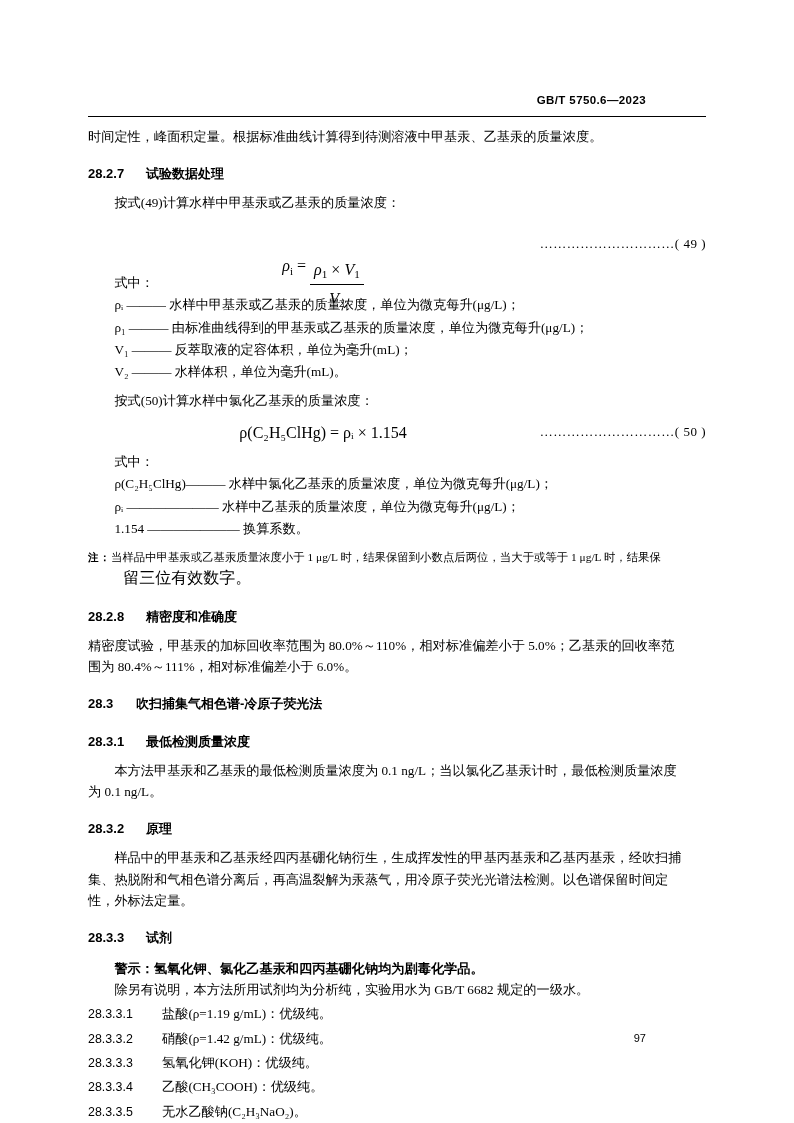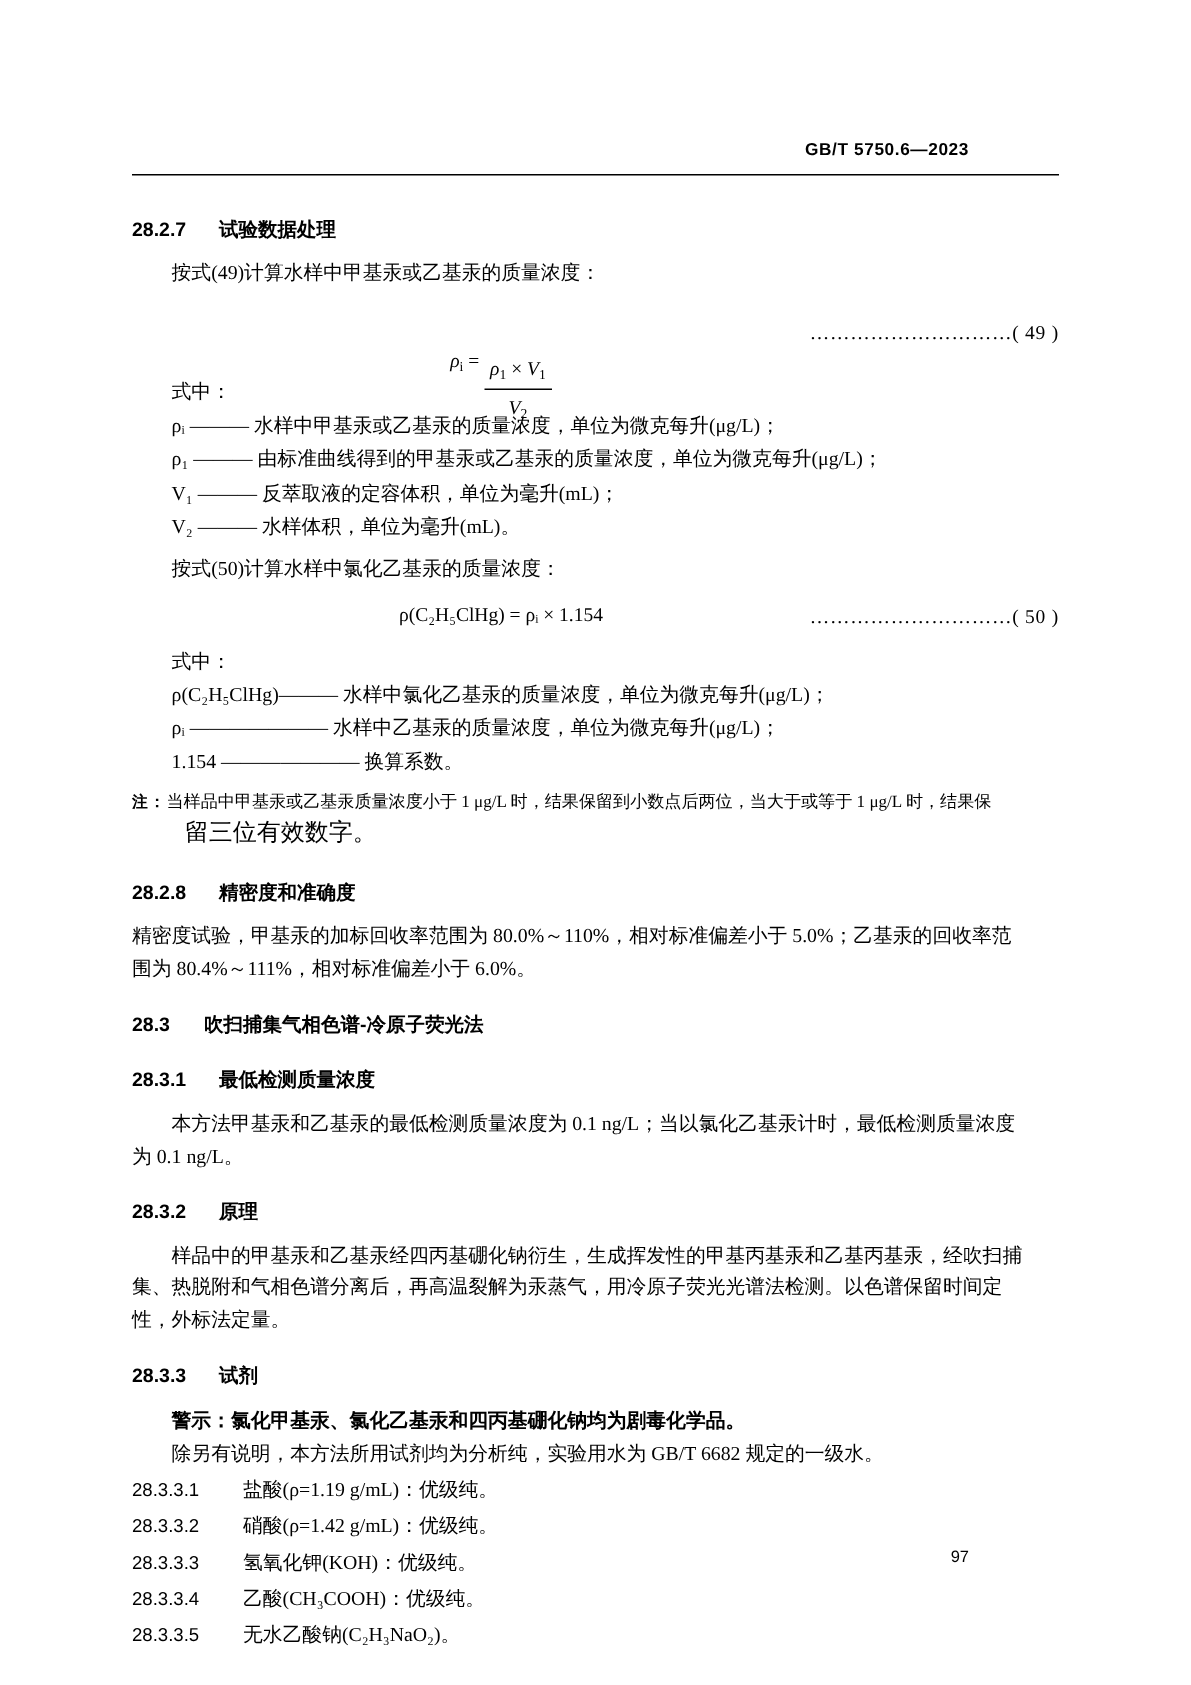--- a/index.html
+++ b/index.html
@@ -76,24 +76,24 @@
     position: relative;
     margin-top: 9px;
     margin-bottom: 9px;
     height: 40px;
   }
   .formula-row.short {
     height: 22px;
   }
   .formula-center {
     position: absolute;
-    left: 11px;
+    left: 0;
     width: 470px;
     text-align: center;
-    font-size: 13px;
+    font-size: 16px;
   }
   .formula-num {
     position: absolute;
     right: 0;
     top: 10px;
     font-size: 13px;
     letter-spacing: 0.5px;
   }
   .formula-row.short .formula-num {
     top: 1px;
@@ -173,20 +173,21 @@
 </head>
 <body>
 
 <div class="page">
 
   <div class="header">GB/T 5750.6—2023</div>
   <div class="rule"></div>
 
   <div class="content">
 
+    <p>时间定性，峰面积定量。根据标准曲线计算得到待测溶液中甲基汞、乙基汞的质量浓度。</p>
 
     <div class="sec-head">
       <span class="num">28.2.7</span><span>试验数据处理</span>
     </div>
 
     <p class="indent2">按式(49)计算水样中甲基汞或乙基汞的质量浓度：</p>
 
     <div class="formula-row">
       <div class="formula-center">
         <span class="ital">ρ</span><sub>i</sub> =
@@ -251,21 +252,21 @@
 
     <p class="indent2">样品中的甲基汞和乙基汞经四丙基硼化钠衍生，生成挥发性的甲基丙基汞和乙基丙基汞，经吹扫捕</p>
     <p>集、热脱附和气相色谱分离后，再高温裂解为汞蒸气，用冷原子荧光光谱法检测。以色谱保留时间定</p>
     <p>性，外标法定量。</p>
 
     <div class="sec-head">
       <span class="num">28.3.3</span><span>试剂</span>
     </div>
 
     <p class="warn">
-      <span class="lbl">警示：</span><span class="lbl">氯化甲基汞、氯化乙基汞和四丙基硼化钠均为剧毒化学品。</span>
+      <span class="lbl">警示：</span><span class="lbl">氢氧化钾、氯化乙基汞和四丙基硼化钠均为剧毒化学品。</span>
     </p>
 
     <p class="indent2">除另有说明，本方法所用试剂均为分析纯，实验用水为 GB/T 6682 规定的一级水。</p>
 
     <div class="item">
       <span class="inum">28.3.3.1</span><span>盐酸(ρ=1.19 g/mL)：优级纯。</span>
     </div>
     <div class="item">
       <span class="inum">28.3.3.2</span><span>硝酸(ρ=1.42 g/mL)：优级纯。</span>
     </div>

